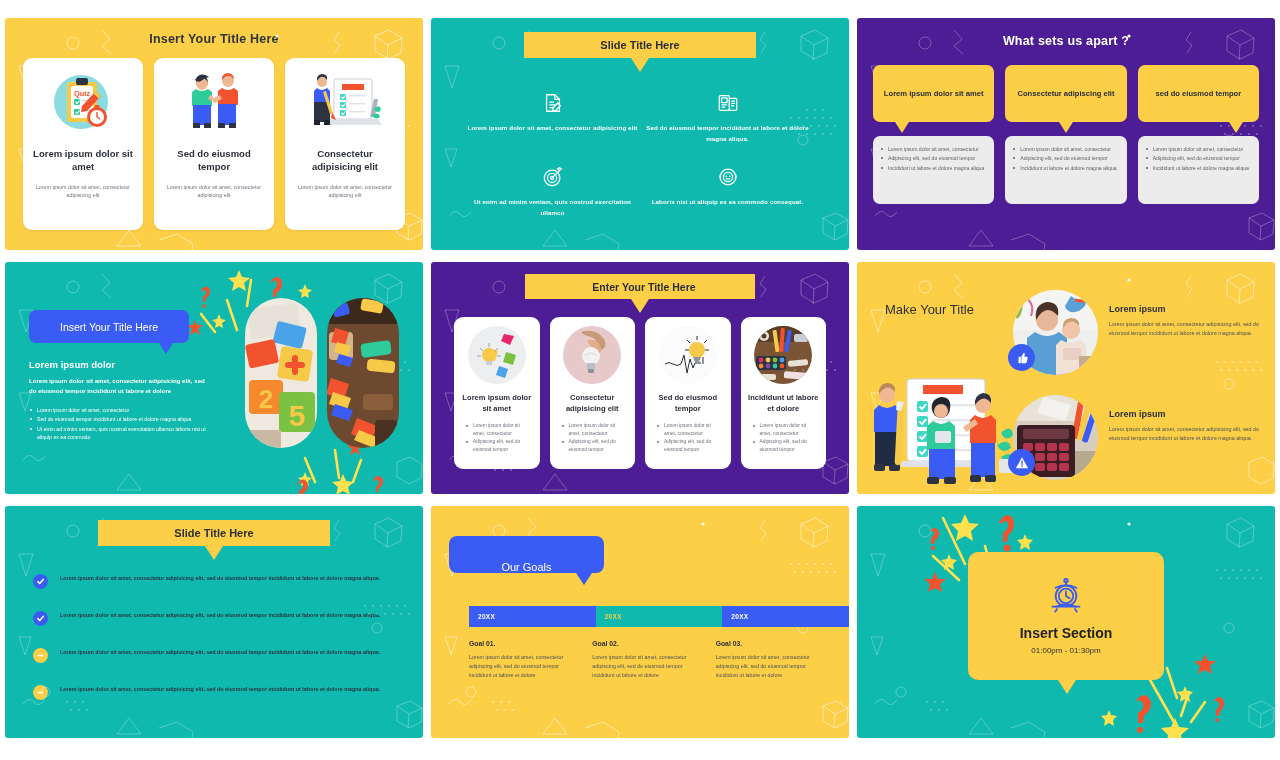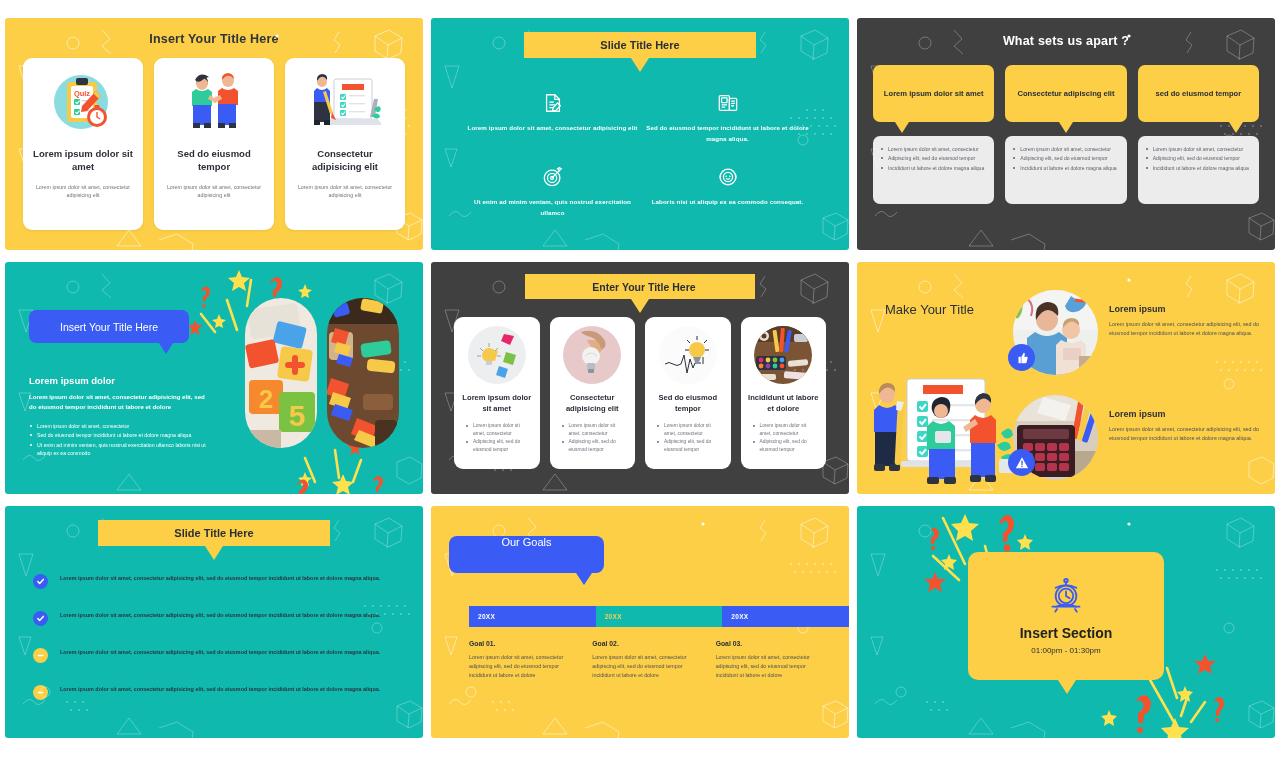--- a/index.html
+++ b/index.html
@@ -19,21 +19,21 @@
     align-content: start;
     justify-content: center;
   }
   .slide {
     position: relative;
     overflow: hidden;
     border-radius: 3px;
   }
   .bg-yellow { background: #FCCF46; }
   .bg-teal   { background: #0FB9AE; }
-  .bg-blue   { background: #404040; }
+  .bg-blue   { background: #4c1d95; }
 
   
   .deco { position: absolute; inset: 0; pointer-events: none; }
   .deco svg { width: 100%; height: 100%; display: block; }
 
   
   .slide-title-plain {
     text-align: center;
     font-size: 12.5px;
     font-weight: 600;
@@ -128,21 +128,21 @@
   .s4 .bubble4 {
     background:#3A5CF5; border-radius:7px; width: 160px; height: 33px;
     display:flex; align-items:center; justify-content:center; position:relative;
   }
   .s4 .bubble4 span { color:#fff; font-size:10.5px; font-weight:500; }
   .s4 .bubble4::after{
     content:""; position:absolute; top:100%; right: 16px;
     border-left: 7px solid transparent; border-right: 7px solid transparent;
     border-top: 11px solid #3A5CF5;
   }
-  .s4 h3 { color:#fff; font-size: 9.5px; font-weight:700; margin-top: 32px; }
+  .s4 h3 { color:#fff; font-size: 9.5px; font-weight:700; margin-top: 16px; }
   .s4 .lead { color:#fff; font-size: 6.1px; font-weight:700; line-height:1.7; margin-top: 6px; }
   .s4 ul { margin-top: 9px; list-style:none; }
   .s4 li {
     color:#fff; font-size:5.2px; line-height:1.65; padding-left:8px; position:relative; margin-bottom:1px;
   }
   .s4 li::before{ content:""; position:absolute; left:1px; top:3px; width:2px;height:2px;background:#fff;border-radius:50%; }
   .s4 .photos { position:absolute; right: 24px; top: 36px; display:flex; gap: 10px; }
   .s4 .pill { width: 72px; height: 150px; border-radius: 36px; overflow:hidden; }
 
   
@@ -182,21 +182,21 @@
   .s7 .items { margin-top: 28px; padding: 0 28px; }
   .s7 .item { display:flex; align-items:flex-start; gap: 12px; margin-bottom: 22px; }
   .s7 .dot { width: 15px; height:15px; border-radius:50%; flex:0 0 15px; display:flex;align-items:center;justify-content:center; }
   .s7 .dot.check { background:#3A5CF5; }
   .s7 .dot.minus { background:#FCCF46; }
   .s7 .item p { font-size: 5.4px; color:#2b3340; line-height:1.75; font-weight:600; }
 
   
   .s8 .bubble8 {
     position:absolute; left: 18px; top: 30px; width: 155px; height: 37px;
-    background:#3A5CF5; border-radius:8px; display:flex;align-items:flex-start;justify-content:center;
+    background:#3A5CF5; border-radius:8px; display:flex;align-items:flex-end;justify-content:center;
   }
   .s8 .bubble8 span { color:#fff; font-size:11px; font-weight:500; }
   .s8 .bubble8::after{
     content:""; position:absolute; top:100%; right: 12px;
     border-left: 8px solid transparent; border-right: 8px solid transparent;
     border-top: 12px solid #3A5CF5;
   }
   .s8 .bar { position:absolute; left: 38px; right: 0; top: 100px; height: 21px; display:flex; }
   .s8 .seg { flex:1; display:flex; align-items:center; padding-left: 9px; }
   .s8 .seg span { font-size: 6.5px; font-weight:700; color:#fff; letter-spacing:.3px; }

